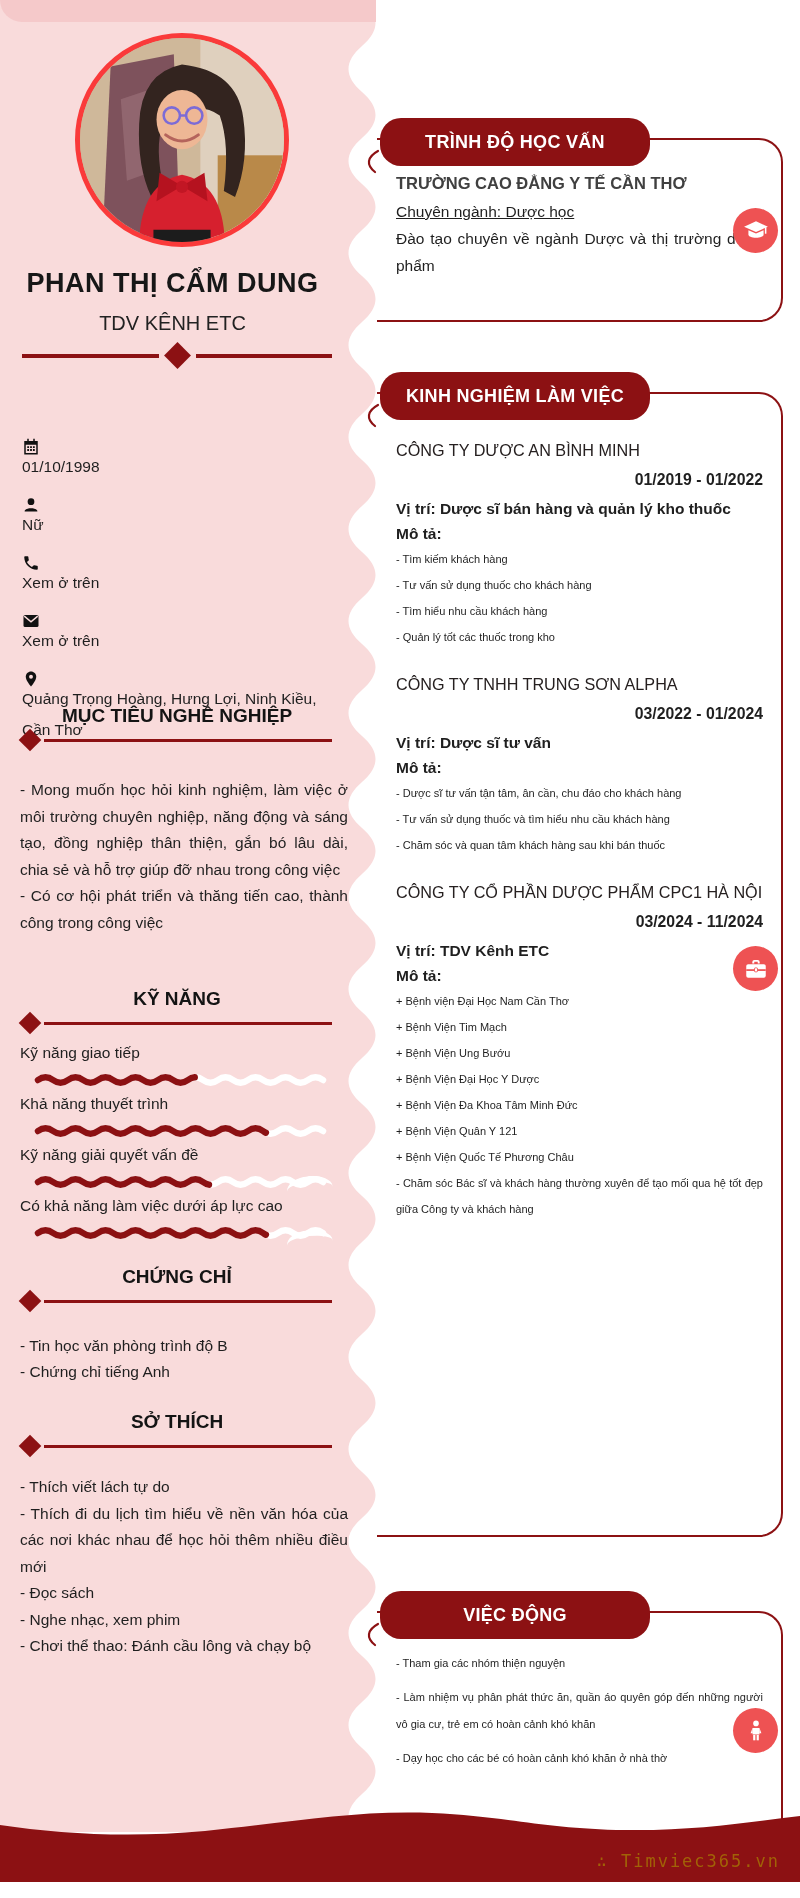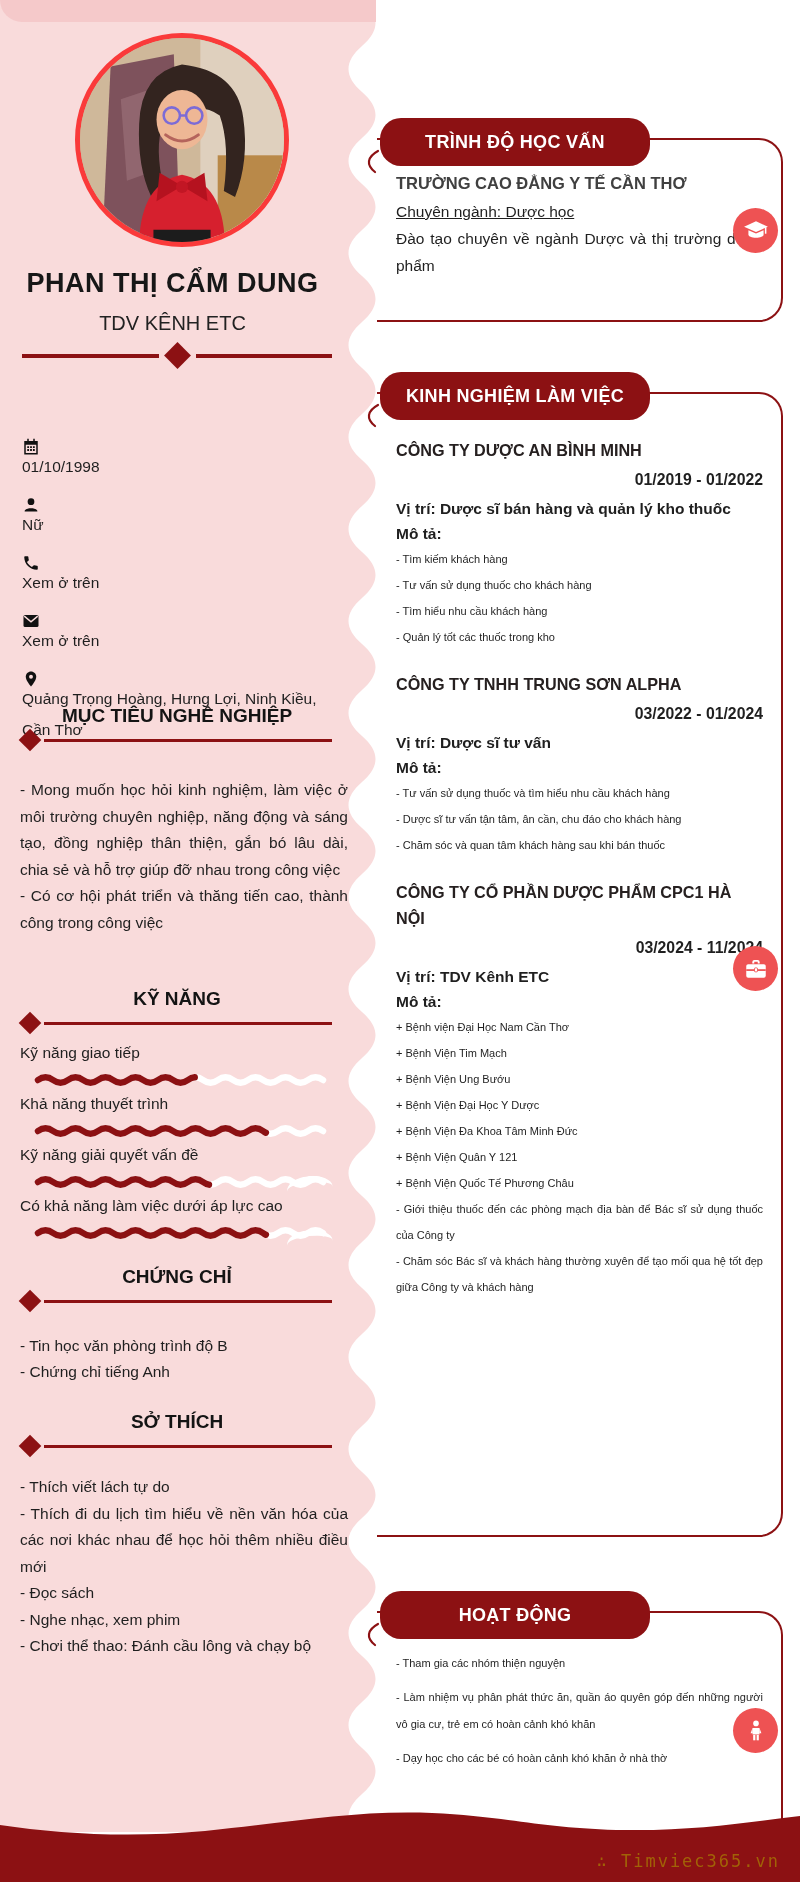--- a/index.html
+++ b/index.html
@@ -55,21 +55,21 @@
                z-index:8;display:flex;align-items:center;justify-content:center;}
   .side-circle svg{width:26px;height:26px;}
 
   .edu-content{position:absolute;left:396px;top:174px;width:368px;}
   .school{font-size:16.5px;font-weight:700;color:#404040;margin-bottom:10px;}
   .major{font-size:15.5px;margin-bottom:4px;text-decoration:underline;}
   .edu-desc{font-size:15.5px;line-height:27px;text-align:justify;}
 
   .exp-content{position:absolute;left:396px;top:437px;width:367px;}
   .exp-entry{margin-bottom:21px;}
-  .company{font-size:16.2px;font-weight:700;color:#262020;line-height:26px;margin-bottom:8px;}
+  .company{font-size:16.2px;font-weight:400;color:#262020;line-height:26px;margin-bottom:8px;}
   .period{font-size:15.8px;font-weight:700;text-align:right;margin-bottom:11px;}
   .position{font-size:15.5px;font-weight:700;margin-bottom:7px;}
   .desc-label{font-size:15.5px;font-weight:700;margin-bottom:3px;}
   .bullets{margin:0;padding:0;list-style:none;}
   .bullets li{font-size:11px;line-height:26px;text-align:justify;}
 
   .act-content{position:absolute;left:396px;top:1650px;width:367px;}
   .act-content .bullets li{line-height:27px;margin-bottom:7px;}
 
   
@@ -273,47 +273,46 @@
           <li>- Quản lý tốt các thuốc trong kho</li>
         </ul>
     </div>
 
     <div class="exp-entry">
       <div class="company">CÔNG TY TNHH TRUNG SƠN ALPHA</div>
       <div class="period">03/2022 - 01/2024</div>
       <div class="position">Vị trí: Dược sĩ tư vấn</div>
       <div class="desc-label">Mô tả:</div>
       <ul class="bullets">
+          <li>- Dược sĩ tư vấn tận tâm, ân cần, chu đáo cho khách hàng</li>
           <li>- Tư vấn sử dụng thuốc và tìm hiểu nhu cầu khách hàng</li>
-          <li>- Dược sĩ tư vấn tận tâm, ân cần, chu đáo cho khách hàng</li>
           <li>- Chăm sóc và quan tâm khách hàng sau khi bán thuốc</li>
         </ul>
     </div>
 
     <div class="exp-entry">
       <div class="company">CÔNG TY CỔ PHẦN DƯỢC PHẨM CPC1 HÀ NỘI</div>
       <div class="period">03/2024 - 11/2024</div>
       <div class="position">Vị trí: TDV Kênh ETC</div>
       <div class="desc-label">Mô tả:</div>
       <ul class="bullets">
           <li>+ Bệnh viện Đại Học Nam Cần Thơ</li>
           <li>+ Bệnh Viện Tim Mạch</li>
           <li>+ Bệnh Viện Ung Bướu</li>
           <li>+ Bệnh Viện Đại Học Y Dược</li>
           <li>+ Bệnh Viện Đa Khoa Tâm Minh Đức</li>
           <li>+ Bệnh Viện Quân Y 121</li>
           <li>+ Bệnh Viện Quốc Tế Phương Châu</li>
-          <li>- Giới thiệu thuốc đến các phòng mạch địa bàn để Bác sĩ sử dụng thuốc của Công ty</li>
           <li>- Chăm sóc Bác sĩ và khách hàng thường xuyên để tạo mối qua hệ tốt đẹp giữa Công ty và khách hàng</li>
         </ul>
     </div>
   </div>
 
   <div class="box" style="top:1611px;height:225px;border-bottom:none;border-radius:0 24px 0 0"></div>
-  <div class="badge" style="top:1591px">HOẠT ĐỘNG</div>
+  <div class="badge" style="top:1591px">VIỆC ĐỘNG</div>
   <svg class="curl" style="left:362px;top:1621px" width="18" height="26">
       <path d="M16,3 C5,9 4,17 13,24" stroke="#8c1113" stroke-width="2.2" fill="none" stroke-linecap="round"></path>
     </svg>
   <div class="side-circle" style="top:1708px">
     <svg viewBox="0 0 24 24">
         <circle cx="12" cy="5" r="2.6" fill="#fff"></circle>
         <path fill="#fff" d="M8.8 9.2h6.4v6h-6.4z"></path>
         <path fill="#fff" d="M8.8 9.2 7 14h2zM15.2 9.2 17 14h-2z"></path>
         <rect x="9.4" y="15.6" width="2" height="5" fill="#fff"></rect>
         <rect x="12.6" y="15.6" width="2" height="5" fill="#fff"></rect>

